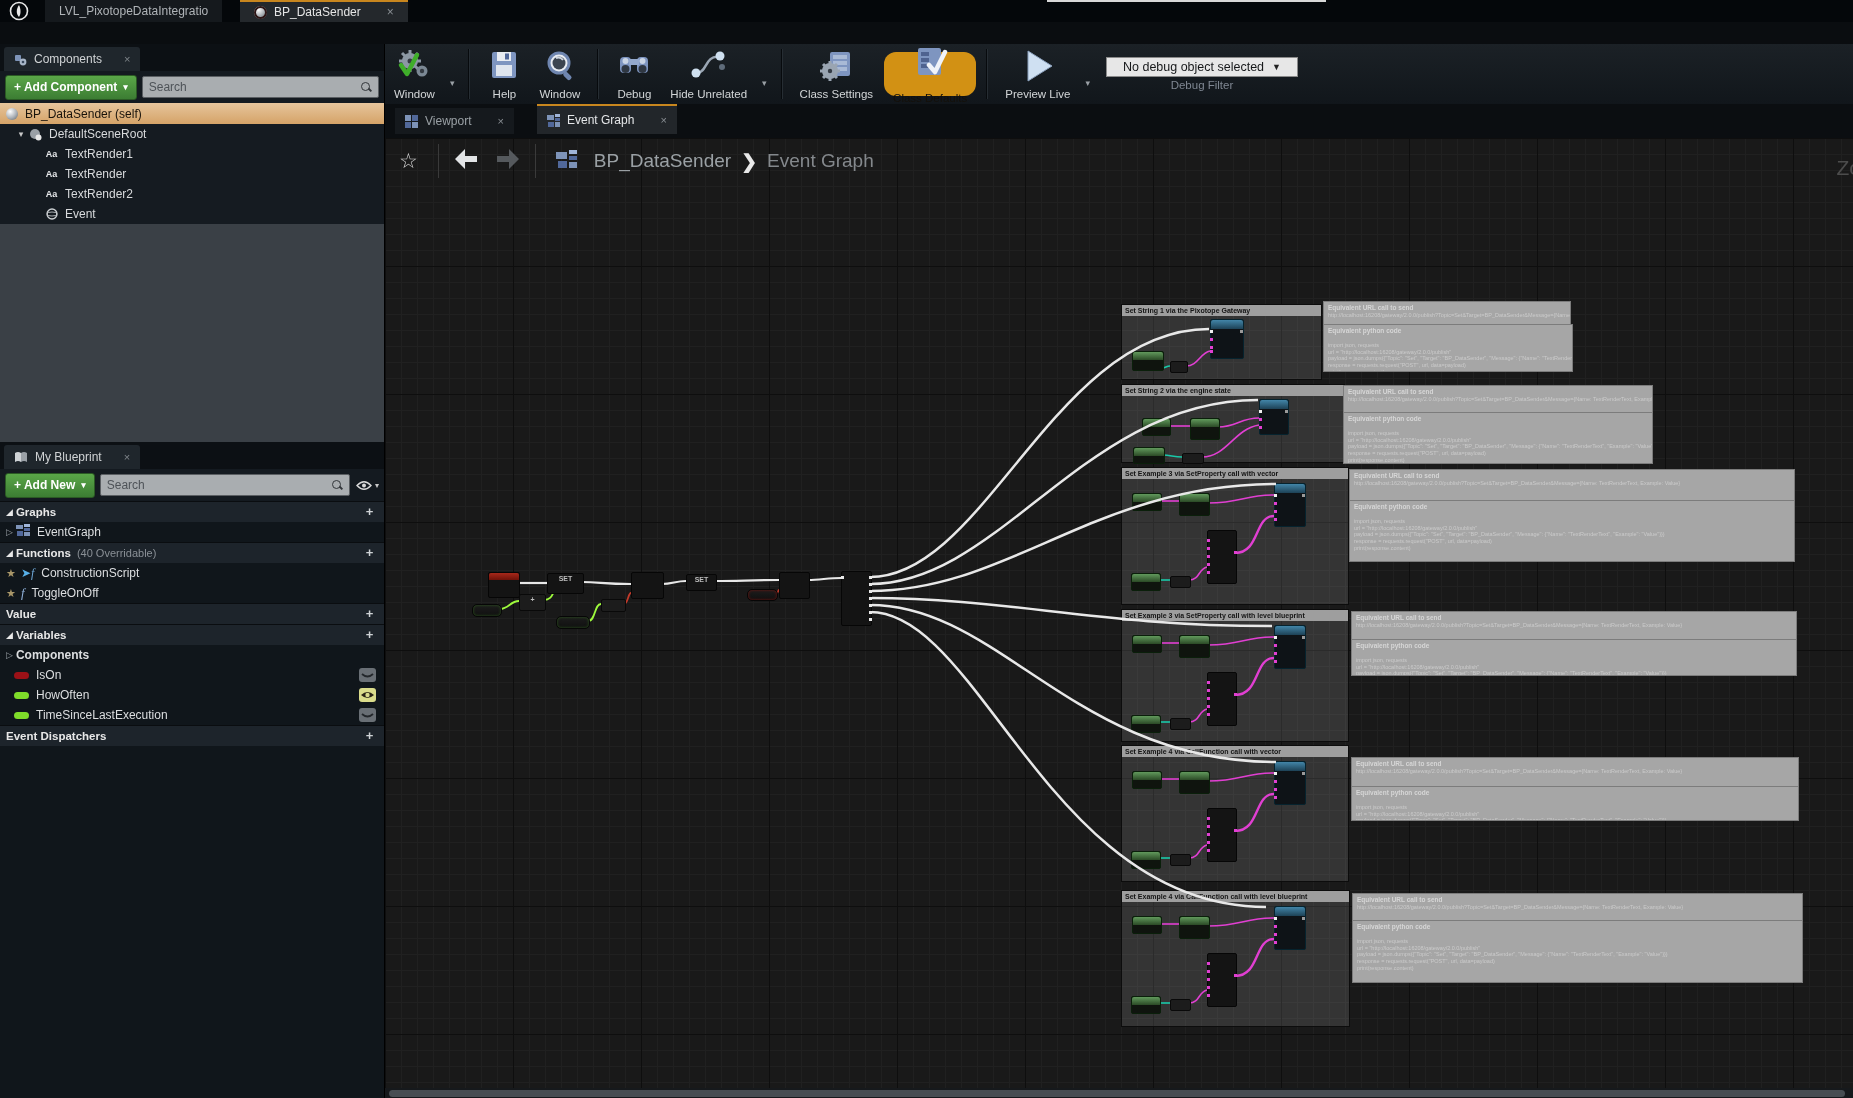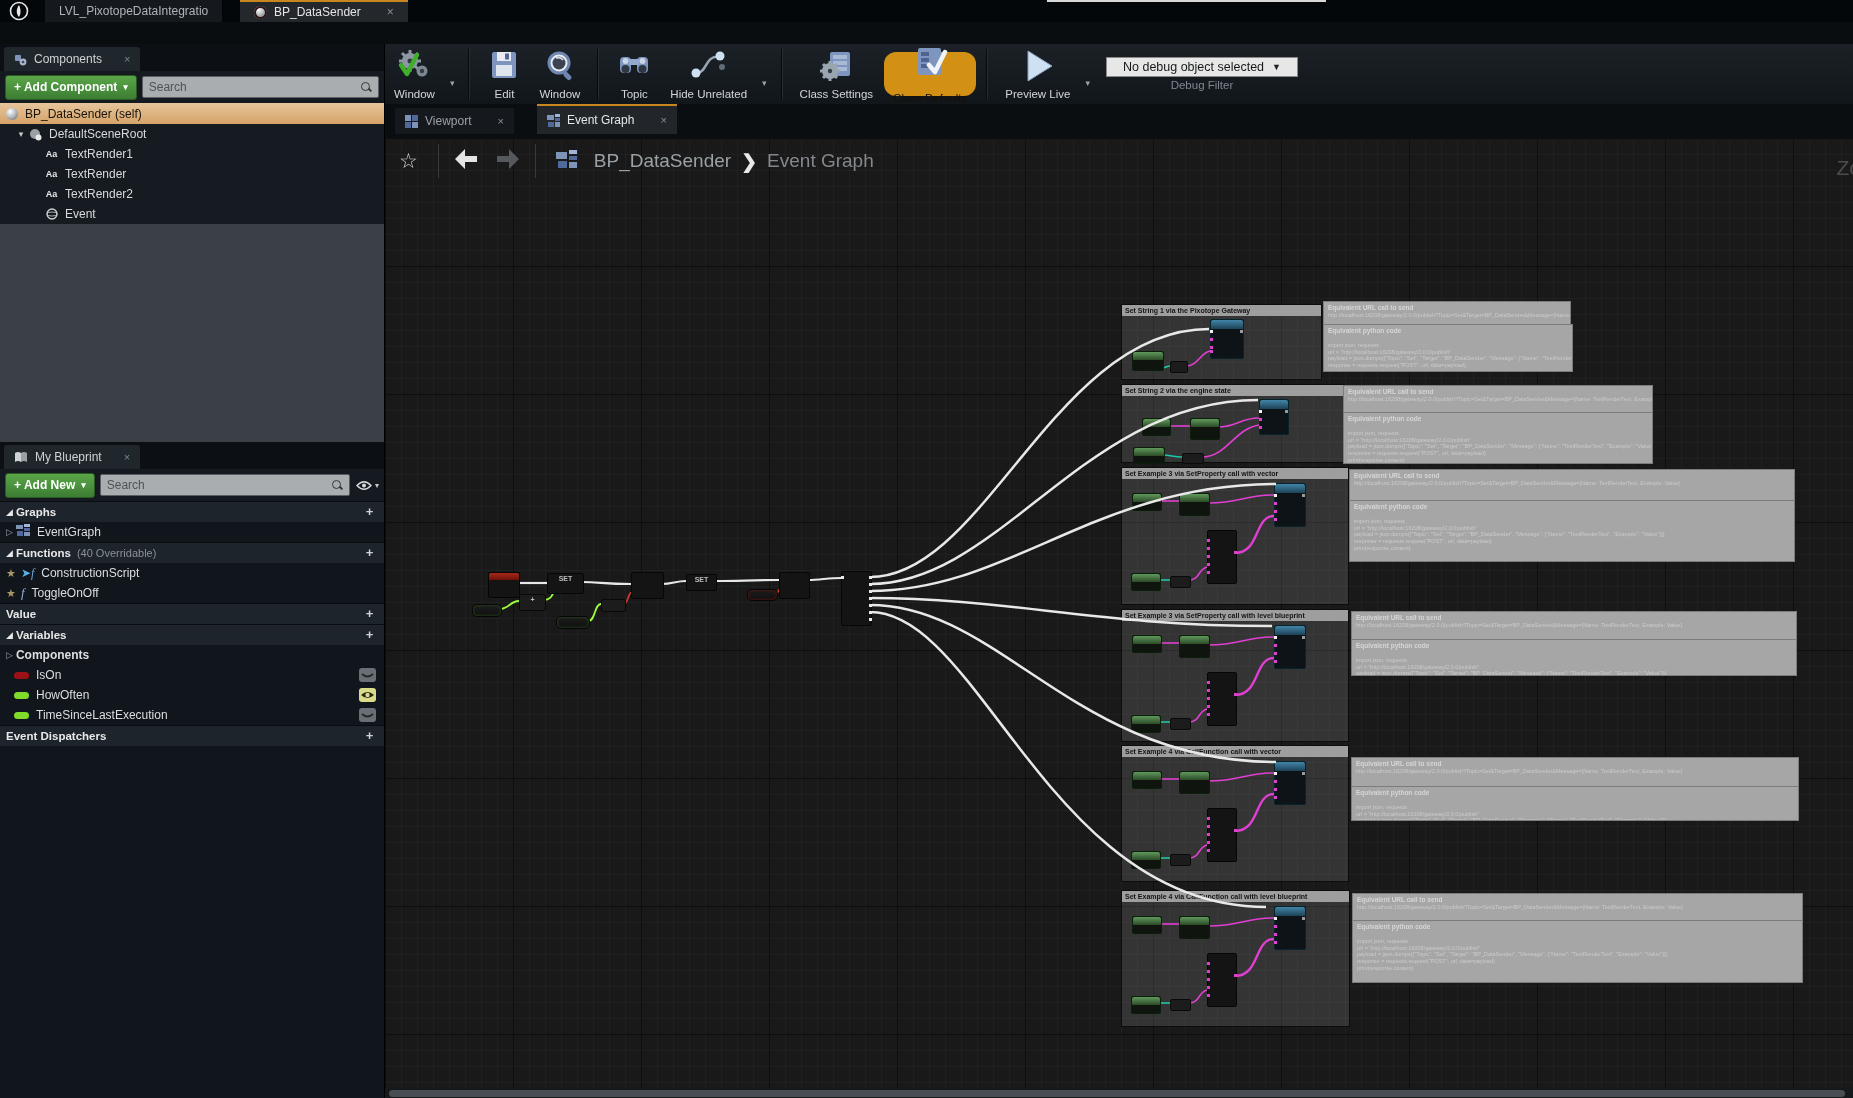--- a/index.html
+++ b/index.html
@@ -343,21 +343,21 @@
       </div>
       <div class="tcaret">▾</div>
       <div class="tsep"></div>
       <div class="tbtn">
         <span><svg width="34" height="34" viewBox="0 0 34 34">
             <rect x="5" y="3" width="24" height="26" rx="2" fill="#7e95c0"></rect>
             <rect x="10" y="3" width="14" height="9" fill="#e8ecf2"></rect>
             <rect x="18" y="4.5" width="4" height="6" fill="#51689a"></rect>
             <rect x="9" y="16" width="16" height="11" fill="#dfe5ee"></rect>
           </svg></span>
-        <div class="tbtn-label">Edit</div>
+        <div class="tbtn-label">Help</div>
       </div>
       <div class="tbtn">
         <span><svg width="36" height="34" viewBox="0 0 36 34">
             <circle cx="17" cy="14" r="10" fill="#e8ecf2" stroke="#6f86b0" stroke-width="3"></circle>
             <circle cx="17" cy="14" r="6.5" fill="#3b4450"></circle>
             <path d="M14 9 a6 6 0 0 1 7 2" stroke="#cfd6e0" stroke-width="2" fill="none"></path>
             <rect x="24" y="22" width="9" height="5" rx="2" transform="rotate(45 24 22)" fill="#6f86b0"></rect>
           </svg></span>
         <div class="tbtn-label">Window</div>
       </div>
@@ -365,21 +365,21 @@
       <div class="tbtn">
         <span><svg width="36" height="34" viewBox="0 0 36 34">
             <rect x="4" y="8" width="11" height="16" rx="4" fill="#7e95c0"></rect>
             <rect x="21" y="8" width="11" height="16" rx="4" fill="#7e95c0"></rect>
             <rect x="13" y="10" width="10" height="6" fill="#93a8cc"></rect>
             <circle cx="9.5" cy="20" r="4" fill="#2f3742"></circle>
             <circle cx="26.5" cy="20" r="4" fill="#2f3742"></circle>
             <circle cx="9.5" cy="12" r="3" fill="#c9d4e4"></circle>
             <circle cx="26.5" cy="12" r="3" fill="#c9d4e4"></circle>
           </svg></span>
-        <div class="tbtn-label">Topic</div>
+        <div class="tbtn-label">Debug</div>
       </div>
       <div class="tbtn">
         <span><svg width="40" height="34" viewBox="0 0 40 34">
             <path d="M8 24 C18 24 16 6 30 8" fill="none" stroke="#9aa6b4" stroke-width="2.5"></path>
             <circle cx="7" cy="24" r="4.5" fill="#cfe0f0"></circle>
             <circle cx="31" cy="7" r="4.5" fill="#cfe0f0"></circle>
             <circle cx="33" cy="18" r="3" fill="#5f6c7a"></circle>
           </svg></span>
         <div class="tbtn-label">Hide Unrelated</div>
       </div>

